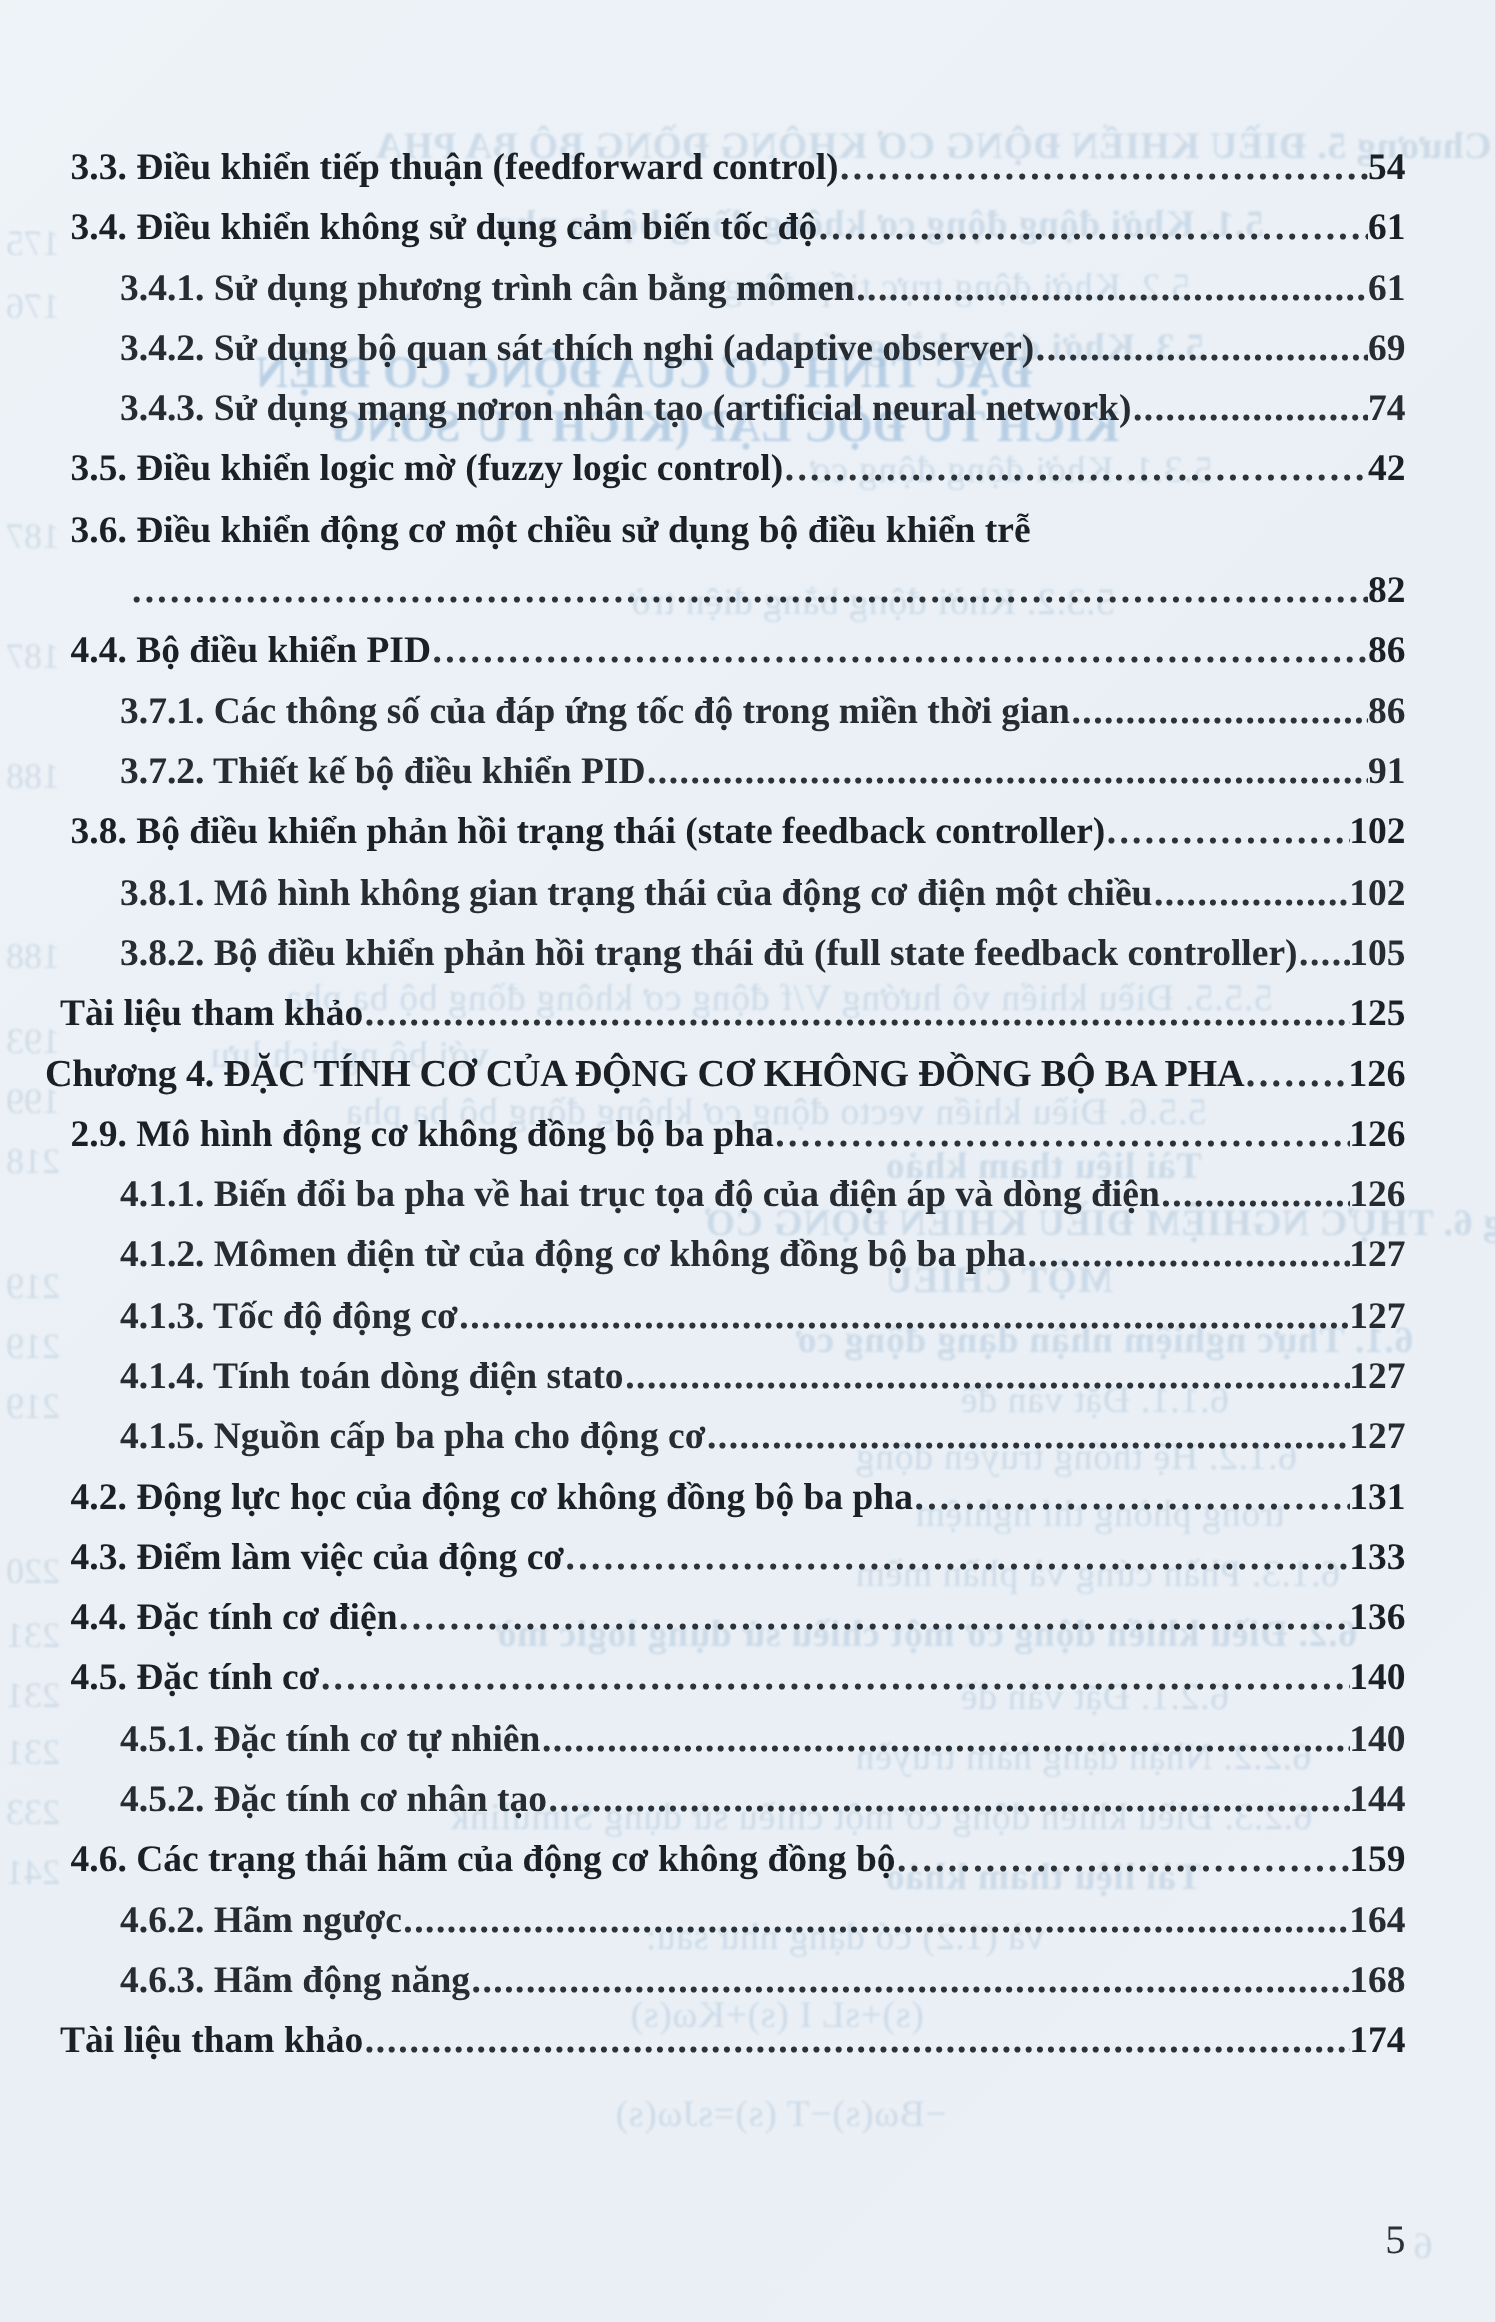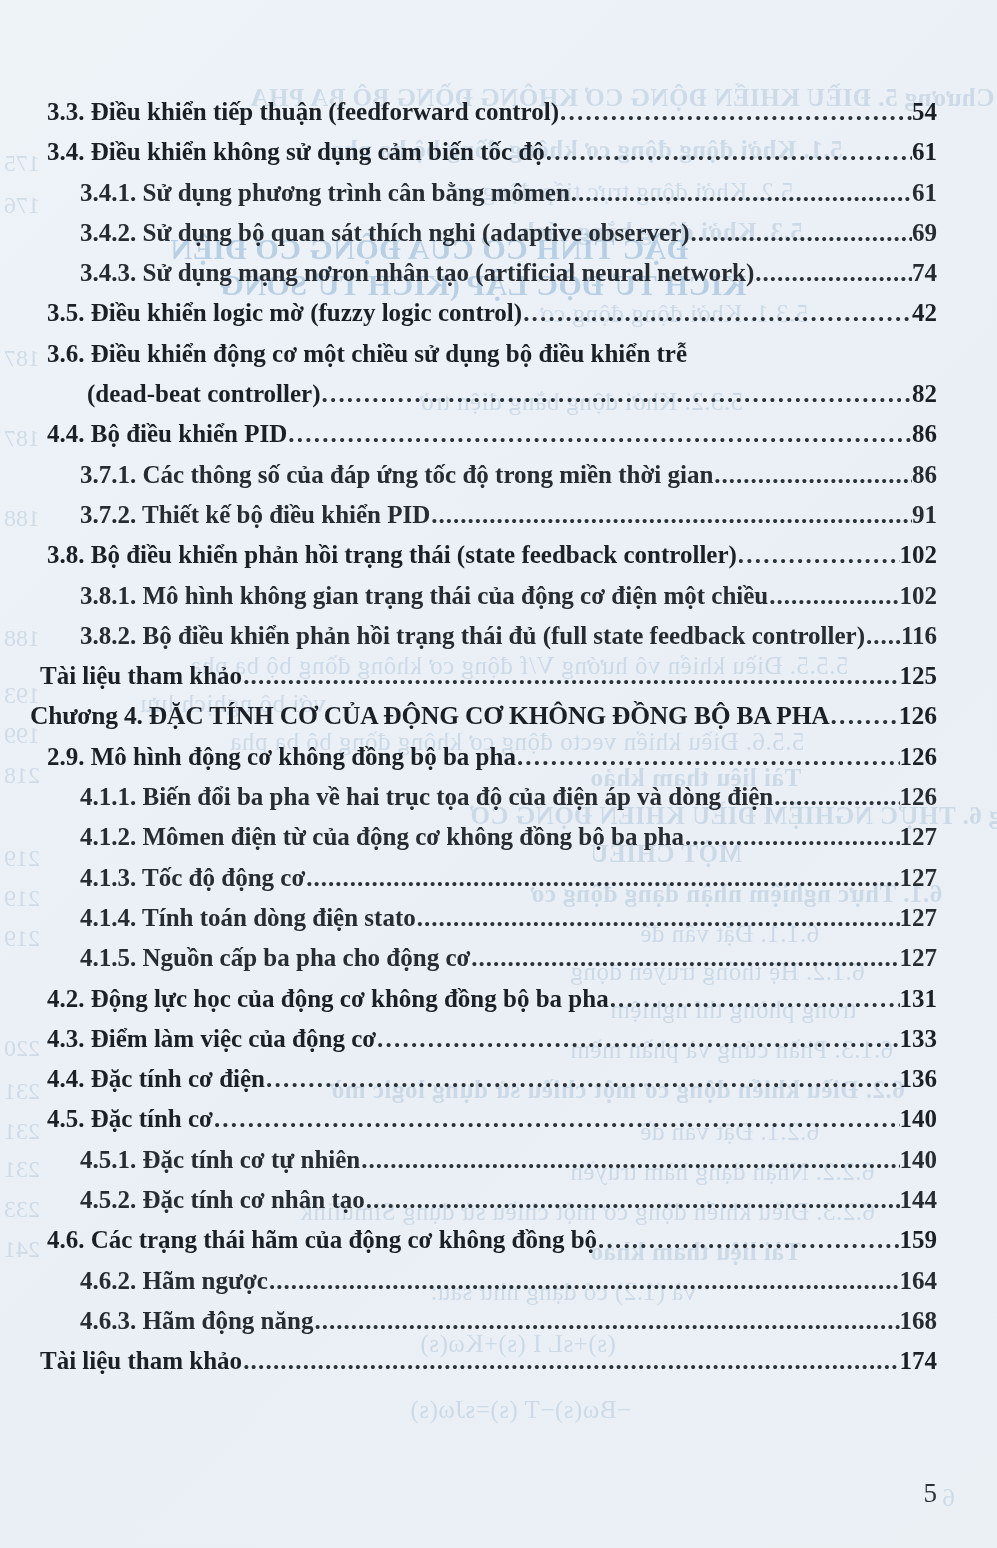--- a/index.html
+++ b/index.html
@@ -161,21 +161,20 @@
       <div class="row section b">
     <span class="txt">3.5. Điều khiển logic mờ (fuzzy logic control)</span>
     <span class="leader"></span>
     <span class="pg">42</span>
   </div>
       <div class="row section b nopage">
     <span class="txt">3.6. Điều khiển động cơ một chiều sử dụng bộ điều khiển trễ</span>
 
   </div>
       <div class="row cont b">
-    <span class="txt">(dead-beat controller)</span>
     <span class="leader"></span>
     <span class="pg">82</span>
   </div>
       <div class="row section b">
     <span class="txt">4.4. Bộ điều khiển PID </span>
     <span class="leader"></span>
     <span class="pg">86</span>
   </div>
       <div class="row sub">
     <span class="txt">3.7.1. Các thông số của đáp ứng tốc độ trong miền thời gian </span>
@@ -193,21 +192,21 @@
     <span class="pg">102</span>
   </div>
       <div class="row sub">
     <span class="txt">3.8.1. Mô hình không gian trạng thái của động cơ điện một chiều </span>
     <span class="leader"></span>
     <span class="pg">102</span>
   </div>
       <div class="row sub">
     <span class="txt">3.8.2. Bộ điều khiển phản hồi trạng thái đủ (full state feedback controller) </span>
     <span class="leader"></span>
-    <span class="pg">116</span>
+    <span class="pg">105</span>
   </div>
       <div class="row ref b">
     <span class="txt">Tài liệu tham khảo</span>
     <span class="leader"></span>
     <span class="pg">125</span>
   </div>
       <div class="row chapter b">
     <span class="txt">Chương 4. ĐẶC TÍNH CƠ CỦA ĐỘNG CƠ KHÔNG ĐỒNG BỘ BA PHA</span>
     <span class="leader"></span>
     <span class="pg">126</span>

